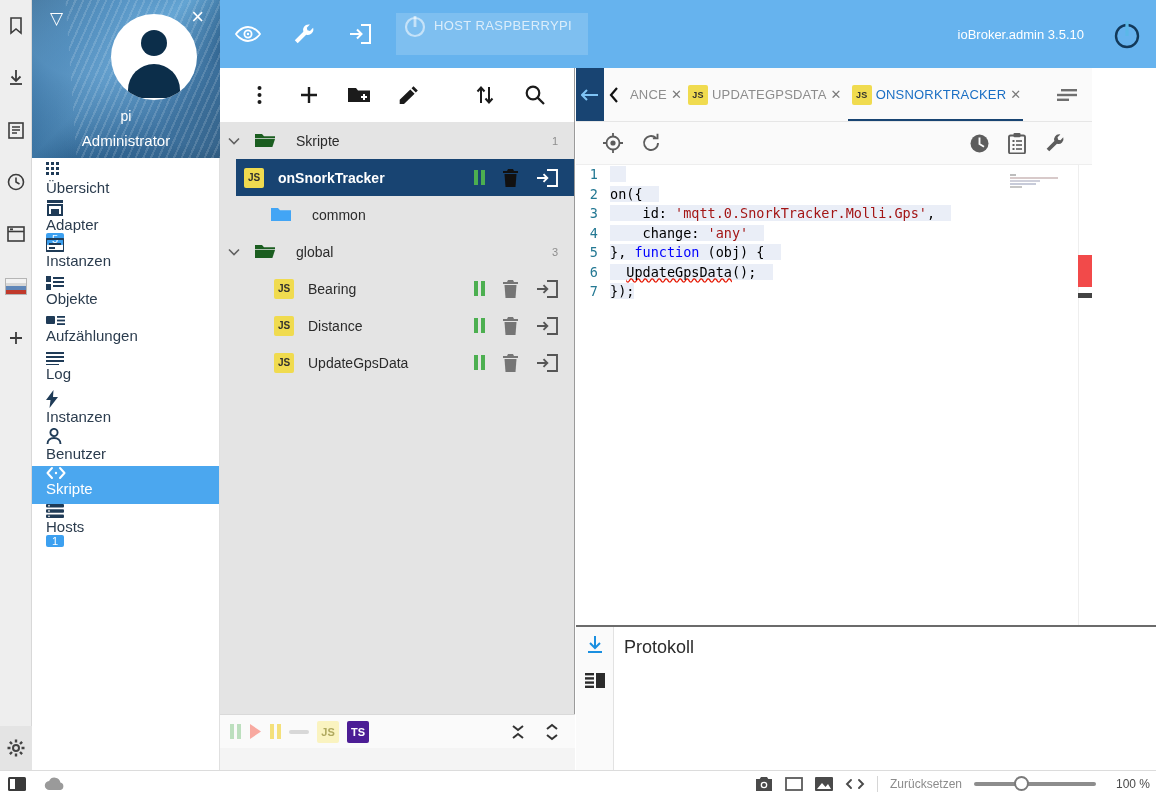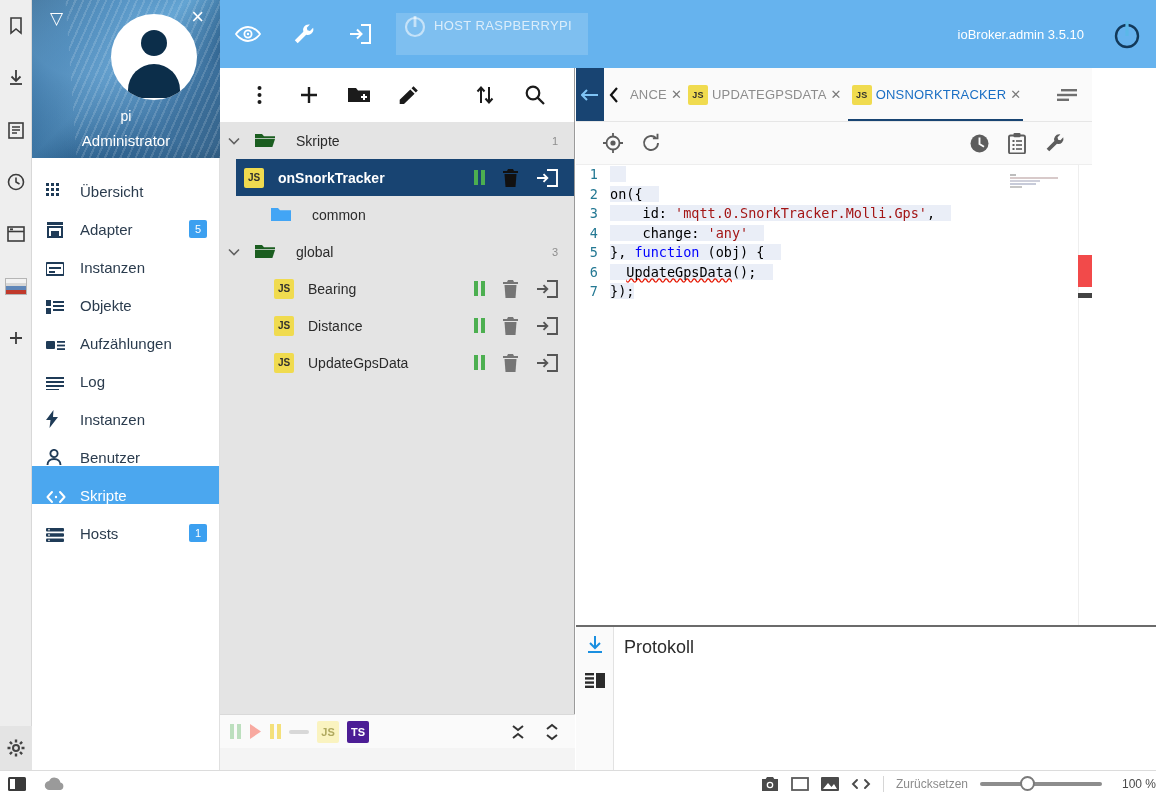--- a/index.html
+++ b/index.html
@@ -74,22 +74,22 @@
     position: absolute; left: 0; right: 0; top: 108px; z-index: 4;
     text-align: center; color: #fff; font-size: 14px;
   }
   .profile-role {
     position: absolute; left: 0; right: 0; top: 132px; z-index: 4;
     text-align: center; color: #fff; font-size: 15px;
   }
 
   .menu { padding-top: 4px; }
   .menu-item {
-    position: relative; display: flex; align-items: flex-end; height: 38px;
-    padding-left: 14px; color: #2b3c4e; font-size: 15px; cursor: pointer;
+    position: relative; display: flex; align-items: flex-start; height: 38px;
+    padding-left: 14px; color: #2b3c4e; font-size: 15px; cursor: pointer; flex-direction: column;
   }
   .menu-item.selected { background: #4ba7ef; color: #ffffff; }
   .menu-ico { width: 34px; display:flex; align-items:center; justify-content:flex-start; color:#1f3b57; }
   .menu-item.selected .menu-ico { color: #ffffff; }
   .menu-label { flex: 1; }
   .menu-badge {
     margin-right: 12px; min-width: 18px; height: 18px; padding: 0 4px;
     background: #3ca0f0; color: #fff; font-size: 11px; border-radius: 2px;
     display: flex; align-items: center; justify-content: center;
   }
@@ -220,21 +220,21 @@
   .proto-rail .pr-btn { cursor:pointer; }
   .proto-title { position:absolute; left:48px; top:10px; font-size:18px; color:#2b2b2b; }
 
   
   .statusbar {
     position: absolute; left: 0; bottom: 0; width: 1156px; height: 26px;
     background: #ffffff; border-top: 1px solid #dcdcdc; display:flex; align-items:center;
   }
   .sb-left { display:flex; align-items:center; gap:18px; padding-left: 8px; }
   .sb-spacer { flex:1; }
-  .sb-right { display:flex; align-items:center; gap:12px; padding-right: 0; }
+  .sb-right { display:flex; align-items:center; gap:12px; padding-right: 6px; }
   .sb-btn { color:#5a5a5a; cursor:pointer; display:flex; align-items:center; }
   .sb-divider { width:1px; height:16px; background:#d6d6d6; }
   .sb-reset { font-size:12px; color:#8c8c8c; cursor:pointer; }
   .slider { position:relative; width:122px; height:14px; display:flex; align-items:center; cursor:pointer; }
   .slider .track { width:100%; height:4px; background:#8d8d8d; border-radius:2px; }
   .slider .knob { position:absolute; left:40px; width:15px; height:15px; border-radius:50%; background:#fff; border:2px solid #7a7a7a; }
   .sb-zoom { font-size:12px; color:#4a4a4a; min-width: 42px; text-align:right; }
 </style>
 </head>
 <body>

